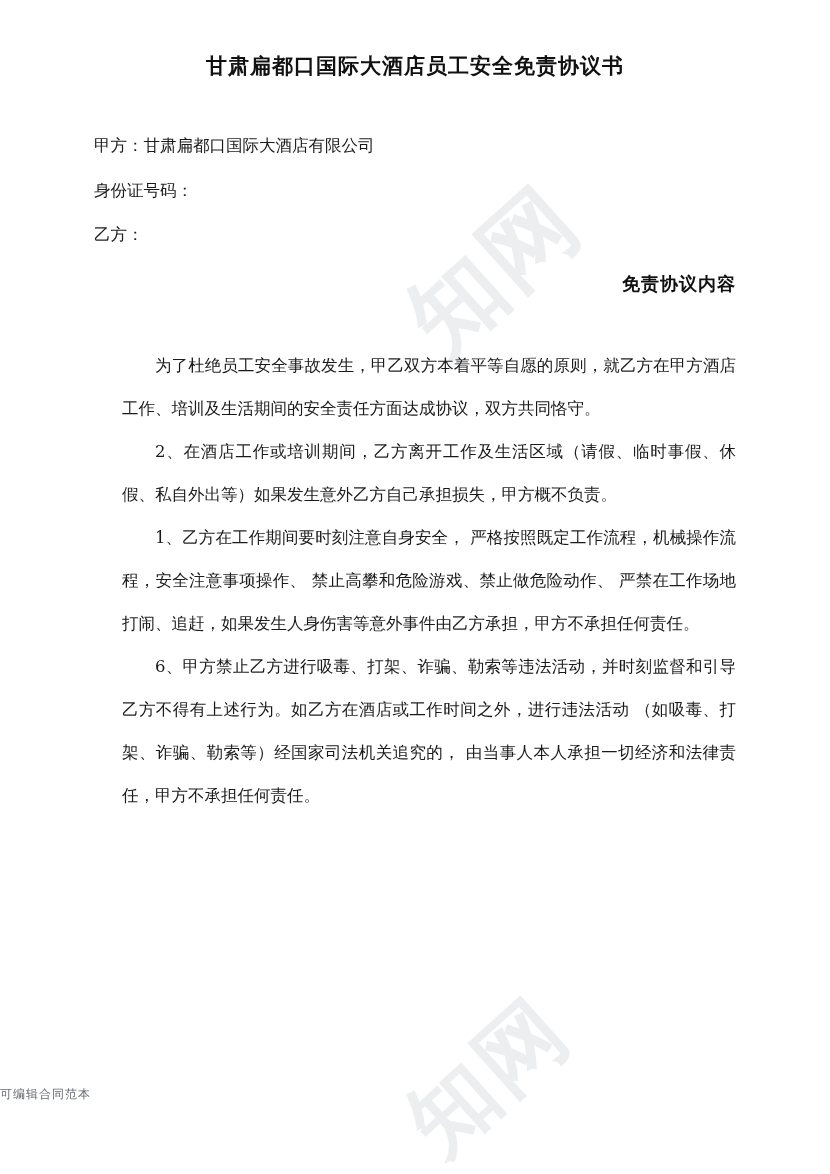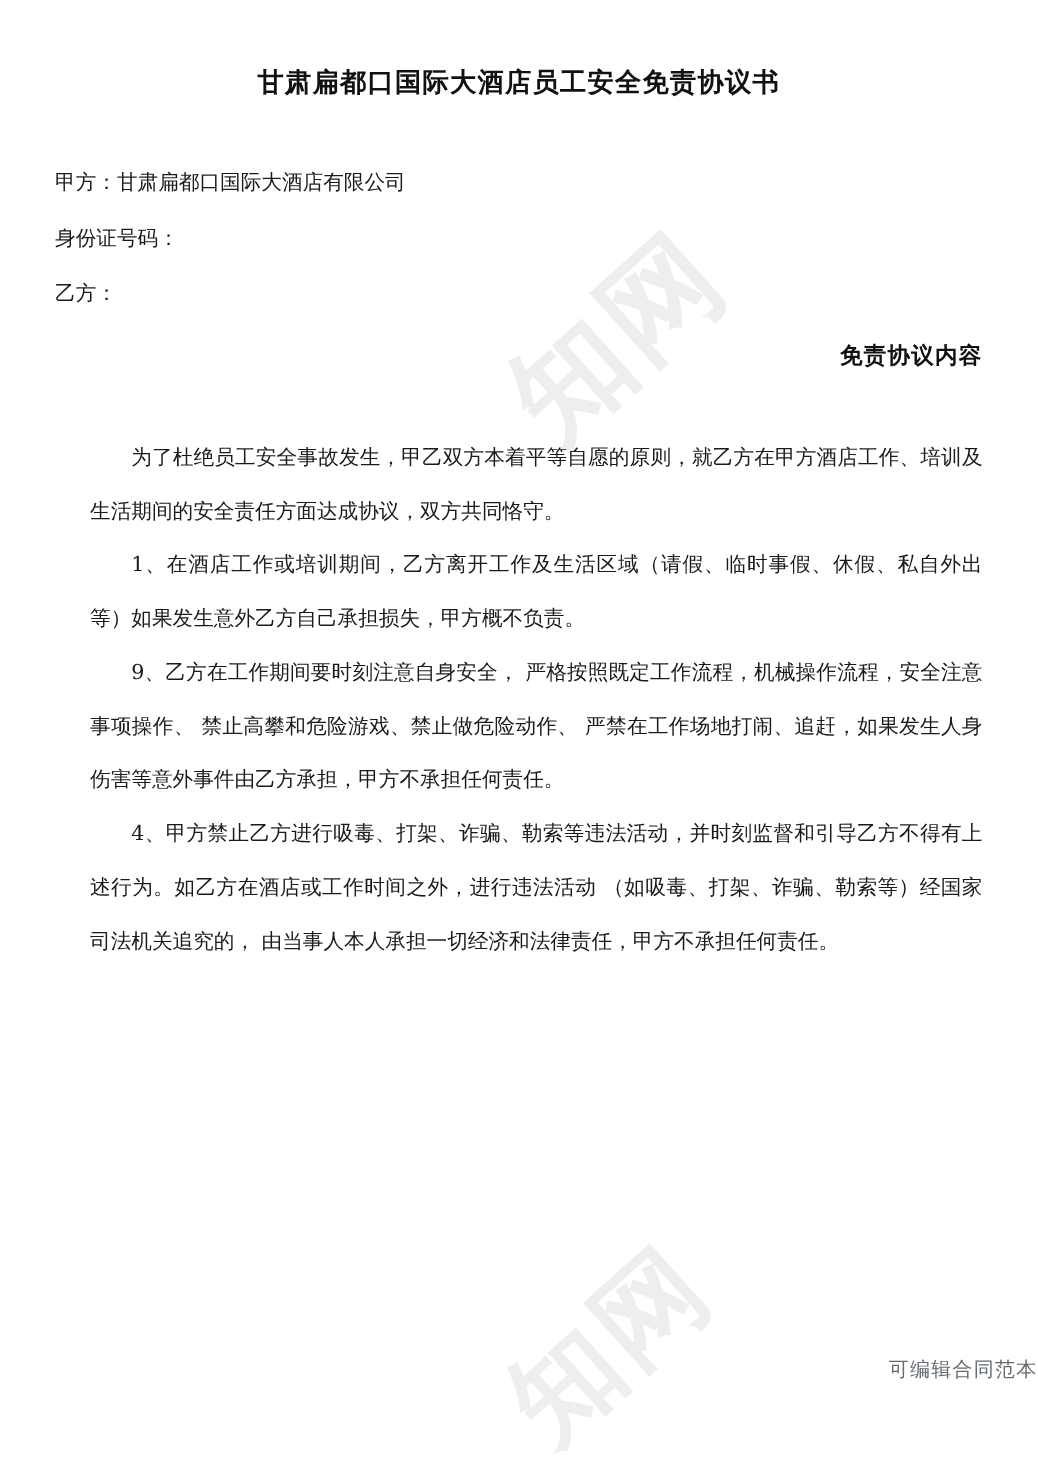--- a/index.html
+++ b/index.html
@@ -50,21 +50,21 @@
     font-size: 86px;
     transform: rotate(-42deg);
     transform-origin: left top;
     letter-spacing: 4px;
   }
 
   
   .content {
     position: relative;
     z-index: 1;
-    padding: 0 44px;
+    padding: 0 94px;
   }
 
   .doc-title {
     margin: 0;
     padding-top: 52px;
     text-align: center;
     font-size: 21px;
     font-weight: 700;
     letter-spacing: 1px;
     color: #111111;
@@ -102,22 +102,22 @@
     margin: 0;
     color: #1a1a1a;
     text-indent: 2em;
   }
 
   .footer-note {
     position: absolute;
     left: 0;
     right: 0;
     top: 1086px;
-    text-align: right;
-    font-size: 16px;
+    text-align: left;
+    font-size: 12px;
     color: #666b70;
     letter-spacing: 1px;
     z-index: 1;
     font-family: "DejaVu Serif", "Liberation Serif", serif;
   }
 </style>
 </head>
 <body>
 
 <div class="page">
@@ -134,22 +134,22 @@
     <div class="party-block">
       <div class="party-line">甲方：甘肃扁都口国际大酒店有限公司</div>
       <div class="party-line">身份证号码：</div>
       <div class="party-line">乙方：</div>
     </div>
 
     <h2 class="section-heading">免责协议内容</h2>
 
     <div class="body-block">
       <p class="para">为了杜绝员工安全事故发生，甲乙双方本着平等自愿的原则，就乙方在甲方酒店工作、培训及生活期间的安全责任方面达成协议，双方共同恪守。</p>
-      <p class="para">1、在酒店工作或培训期间，乙方离开工作及生活区域（请假、临时事假、休假、私自外出等）如果发生意外乙方自己承担损失，甲方概不负责。</p>
-      <p class="para">9、乙方在工作期间要时刻注意自身安全， 严格按照既定工作流程，机械操作流程，安全注意事项操作、 禁止高攀和危险游戏、禁止做危险动作、 严禁在工作场地打闹、追赶，如果发生人身伤害等意外事件由乙方承担，甲方不承担任何责任。</p>
-      <p class="para">4、甲方禁止乙方进行吸毒、打架、诈骗、勒索等违法活动，并时刻监督和引导乙方不得有上述行为。如乙方在酒店或工作时间之外，进行违法活动 （如吸毒、打架、诈骗、勒索等）经国家司法机关追究的， 由当事人本人承担一切经济和法律责任，甲方不承担任何责任。</p>
+      <p class="para">2、在酒店工作或培训期间，乙方离开工作及生活区域（请假、临时事假、休假、私自外出等）如果发生意外乙方自己承担损失，甲方概不负责。</p>
+      <p class="para">1、乙方在工作期间要时刻注意自身安全， 严格按照既定工作流程，机械操作流程，安全注意事项操作、 禁止高攀和危险游戏、禁止做危险动作、 严禁在工作场地打闹、追赶，如果发生人身伤害等意外事件由乙方承担，甲方不承担任何责任。</p>
+      <p class="para">6、甲方禁止乙方进行吸毒、打架、诈骗、勒索等违法活动，并时刻监督和引导乙方不得有上述行为。如乙方在酒店或工作时间之外，进行违法活动 （如吸毒、打架、诈骗、勒索等）经国家司法机关追究的， 由当事人本人承担一切经济和法律责任，甲方不承担任何责任。</p>
     </div>
 
   </div>
 
   <div class="footer-note">可编辑合同范本</div>
 
 </div>
 
 </body></html>

